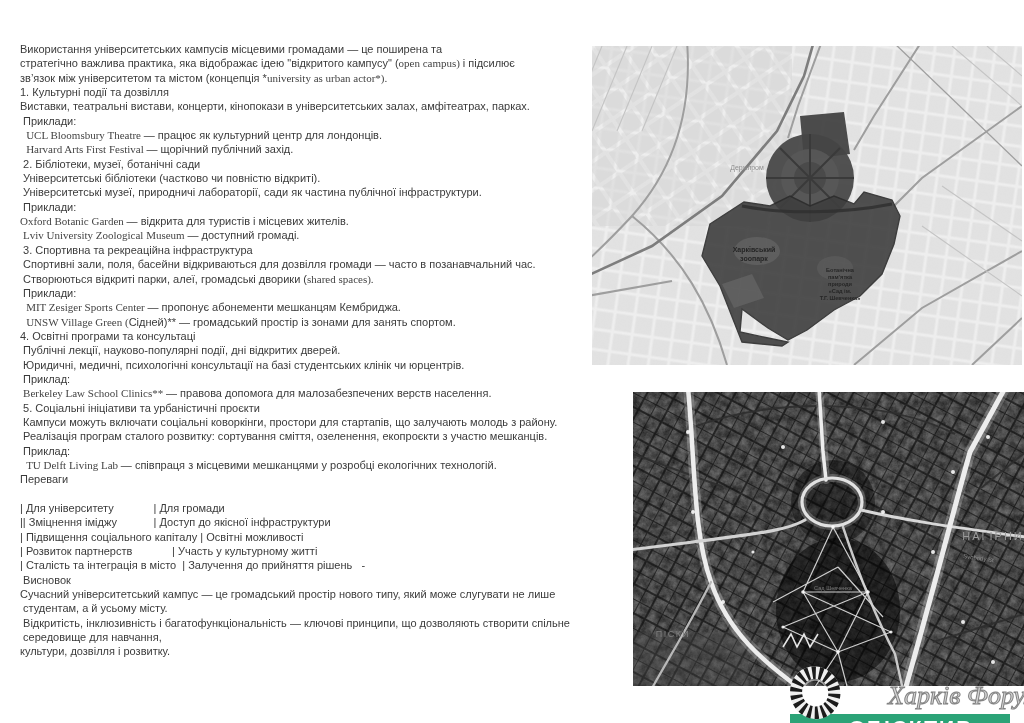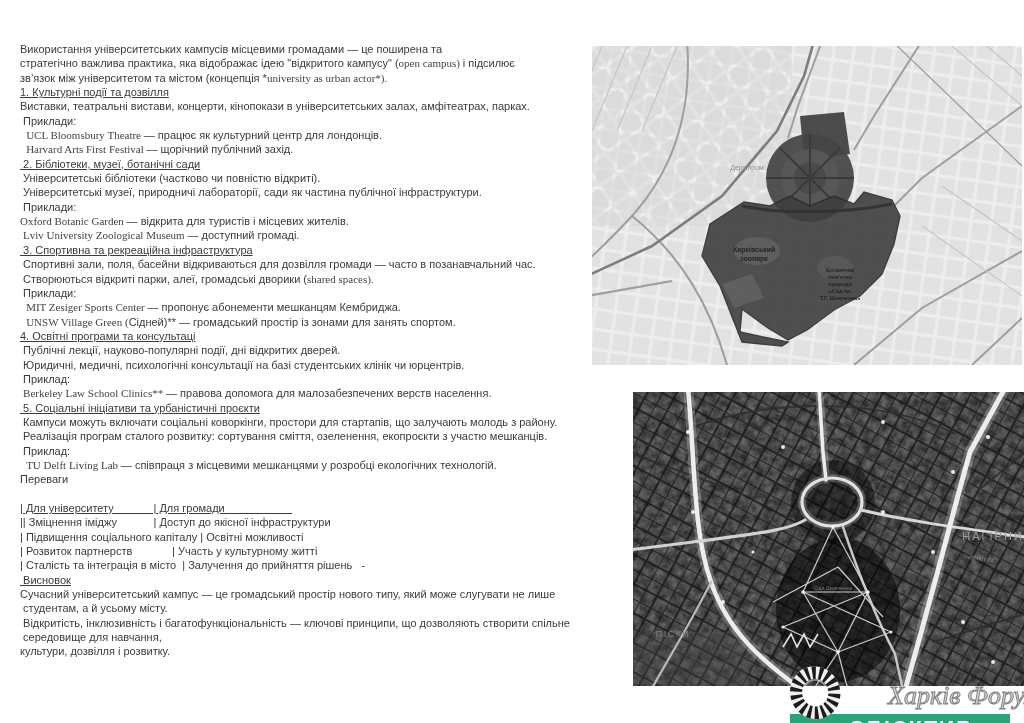--- a/index.html
+++ b/index.html
@@ -7,21 +7,21 @@
     width:1024px;height:723px;position:relative;overflow:hidden;
     background:#ffffff;font-family:"Liberation Sans",sans-serif;
   }
   
   .text-col{
     position:absolute;left:20px;top:42px;width:585px;
     font-size:11px;line-height:14.35px;color:#3b3b3b;
     white-space:pre;letter-spacing:0px;
   }
   .text-col .line{height:14.35px;}
-  .text-col .u{text-decoration:underline;}
+  .text-col .u{}
   .latin{font-family:"Liberation Serif",serif;color:#444;}
   
   .map-top{position:absolute;left:592px;top:46px;width:430px;height:319px;}
   .map-bottom{position:absolute;left:592px;top:392px;width:500px;height:294px;padding-left:41px;}
   svg{display:block;}
   
   .logo-band{
     position:absolute;left:790px;top:678px;width:220px;height:28px;
     display:flex;align-items:center;z-index:3;
   }

